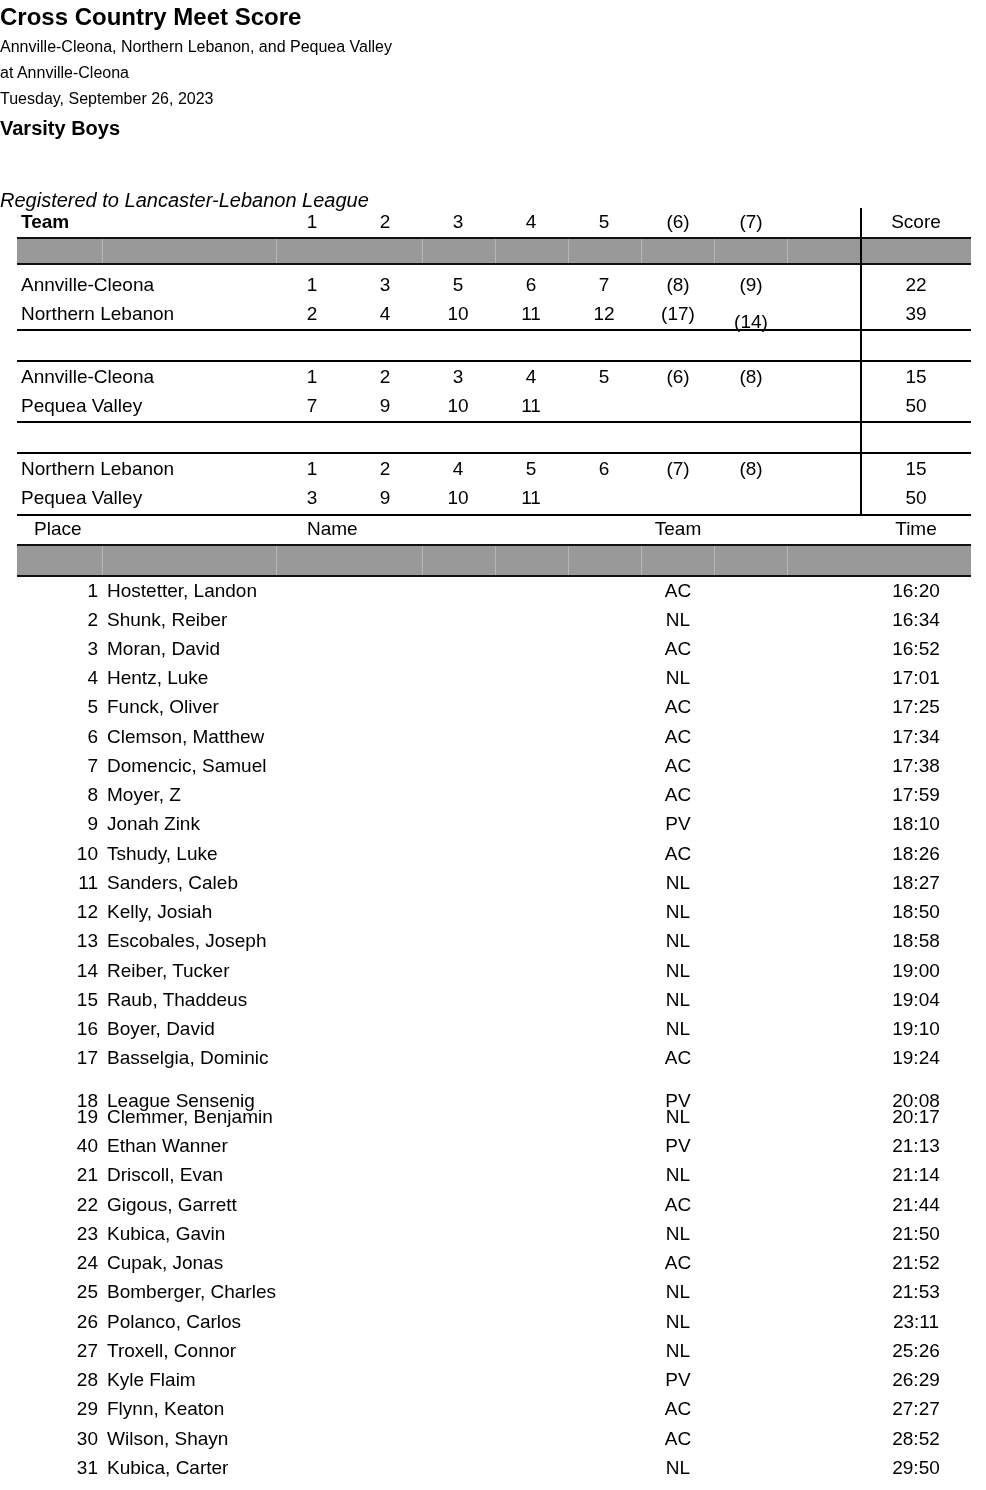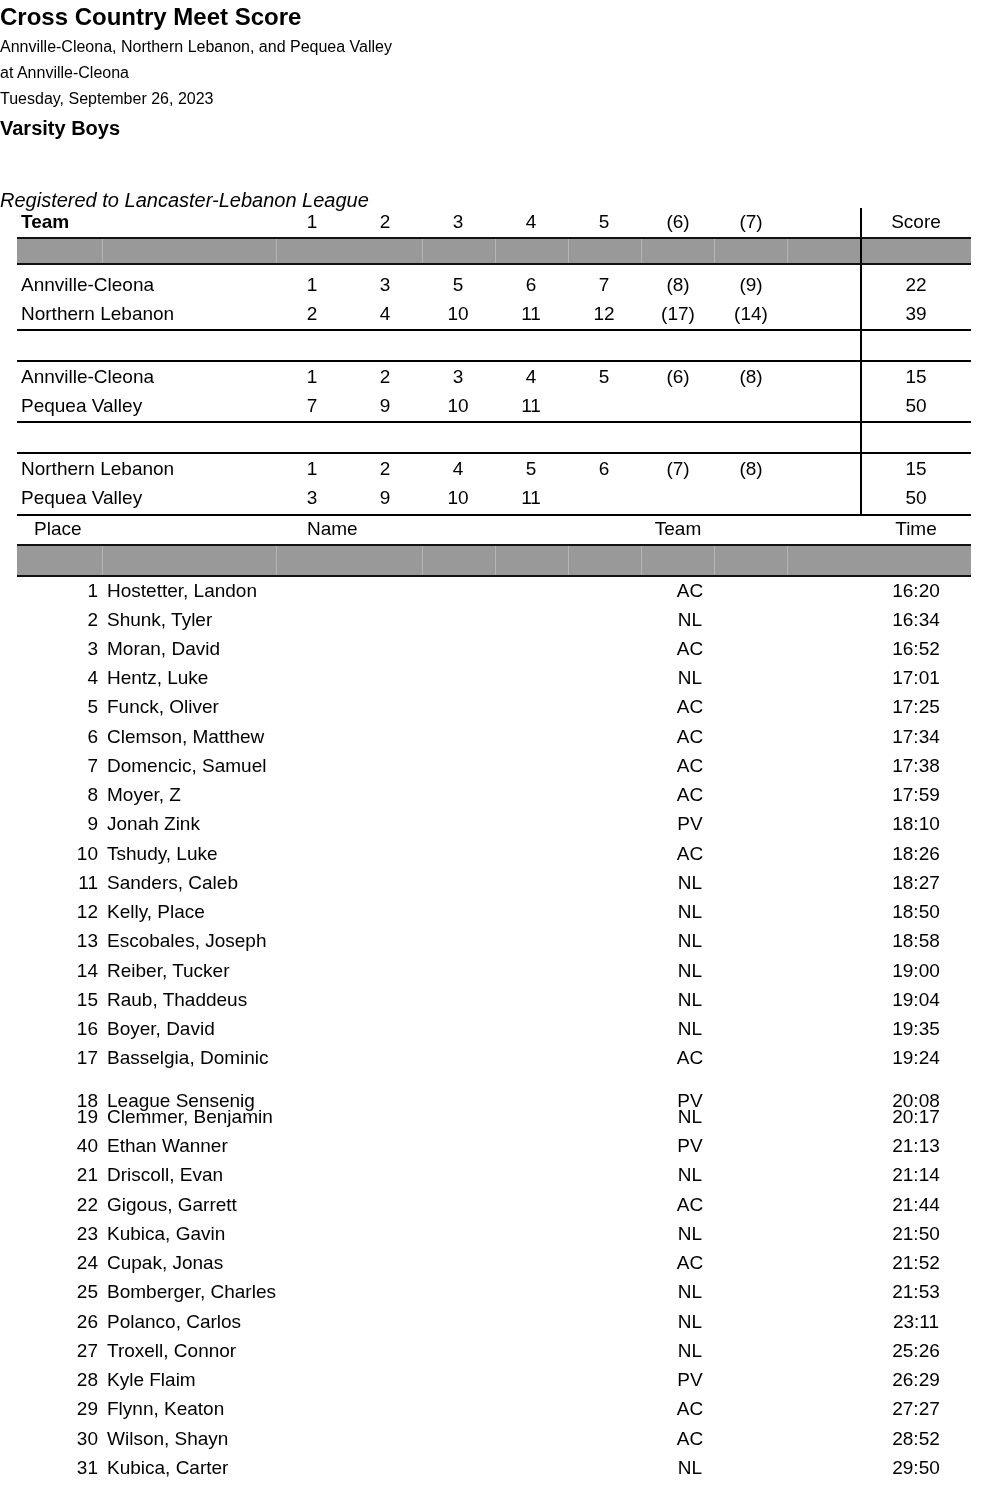--- a/index.html
+++ b/index.html
@@ -20,21 +20,21 @@
   .graybar .div { position:absolute; top:0; bottom:0; width:1px; background:#b5b5b5; }
   .graybar .div.dark { background:#000; width:2px; }
 
   .cell { position:absolute; font-size:19px; line-height:24px; white-space:nowrap; }
   .c { transform:translateX(-50%); text-align:center; }
   .hdr-team { font-weight:bold; }
 
   .res-row { position:absolute; left:0; width:986px; height:29px; }
   .res-row .place { position:absolute; right:888px; font-size:19px; line-height:24px; text-align:right; }
   .res-row .name { position:absolute; left:107px; font-size:19px; line-height:24px; }
-  .res-row .team { position:absolute; left:678px; transform:translateX(-50%); font-size:19px; line-height:24px;margin-left:12px; }
+  .res-row .team { position:absolute; left:678px; transform:translateX(-50%); font-size:19px; line-height:24px; }
   .res-row .time { position:absolute; left:916px; transform:translateX(-50%); font-size:19px; line-height:24px; }
 </style>
 </head>
 <body>
 
 <div class="abs center title">Cross Country Meet Score</div>
 <div class="abs center sub" style="top:37px">Annville-Cleona, Northern Lebanon, and Pequea Valley</div>
 <div class="abs center sub" style="top:63px">at Annville-Cleona</div>
 <div class="abs center sub" style="top:89px">Tuesday, September 26, 2023</div>
 <div class="abs center vb">Varsity Boys</div>
@@ -79,21 +79,21 @@
       <div class="cell c" style="left:916px; top:273px">22</div>
     </div>
     <div>
       <div class="cell" style="left:21px; top:302px">Northern Lebanon</div>
       <div class="cell c" style="left:312px; top:302px">2</div>
       <div class="cell c" style="left:385px; top:302px">4</div>
       <div class="cell c" style="left:458px; top:302px">10</div>
       <div class="cell c" style="left:531px; top:302px">11</div>
       <div class="cell c" style="left:604px; top:302px">12</div>
       <div class="cell c" style="left:678px; top:302px">(17)</div>
-      <div class="cell c" style="left:751px; top:302px">(14)</div>
+      <div class="cell c" style="left:751px; top:310px">(14)</div>
       <div class="cell c" style="left:916px; top:302px">39</div>
     </div>
   </div>
   <div class="hline" style="top:329px"></div>
   <div class="hline" style="top:360px"></div>
 
   <div>
     <div>
       <div class="cell" style="left:21px; top:365px">Annville-Cleona</div>
       <div class="cell c" style="left:312px; top:365px">1</div>
@@ -165,21 +165,21 @@
   </div>
 
   <div class="res-row" style="top:579px">
       <span class="place">1</span>
       <span class="name">Hostetter, Landon</span>
       <span class="team">AC</span>
       <span class="time">16:20</span>
     </div>
   <div class="res-row" style="top:608px">
       <span class="place">2</span>
-      <span class="name">Shunk, Tyler</span>
+      <span class="name">Shunk, Reiber</span>
       <span class="team">NL</span>
       <span class="time">16:34</span>
     </div>
   <div class="res-row" style="top:637px">
       <span class="place">3</span>
       <span class="name">Moran, David</span>
       <span class="team">AC</span>
       <span class="time">16:52</span>
     </div>
   <div class="res-row" style="top:666px">
@@ -225,21 +225,21 @@
       <span class="time">18:26</span>
     </div>
   <div class="res-row" style="top:871px">
       <span class="place">11</span>
       <span class="name">Sanders, Caleb</span>
       <span class="team">NL</span>
       <span class="time">18:27</span>
     </div>
   <div class="res-row" style="top:900px">
       <span class="place">12</span>
-      <span class="name">Kelly, Place</span>
+      <span class="name">Kelly, Josiah</span>
       <span class="team">NL</span>
       <span class="time">18:50</span>
     </div>
   <div class="res-row" style="top:929px">
       <span class="place">13</span>
       <span class="name">Escobales, Joseph</span>
       <span class="team">NL</span>
       <span class="time">18:58</span>
     </div>
   <div class="res-row" style="top:959px">
@@ -251,21 +251,21 @@
   <div class="res-row" style="top:988px">
       <span class="place">15</span>
       <span class="name">Raub, Thaddeus</span>
       <span class="team">NL</span>
       <span class="time">19:04</span>
     </div>
   <div class="res-row" style="top:1017px">
       <span class="place">16</span>
       <span class="name">Boyer, David</span>
       <span class="team">NL</span>
-      <span class="time">19:35</span>
+      <span class="time">19:10</span>
     </div>
   <div class="res-row" style="top:1046px">
       <span class="place">17</span>
       <span class="name">Basselgia, Dominic</span>
       <span class="team">AC</span>
       <span class="time">19:24</span>
     </div>
   <div class="res-row" style="top:1089px">
       <span class="place">18</span>
       <span class="name">League Sensenig</span>

